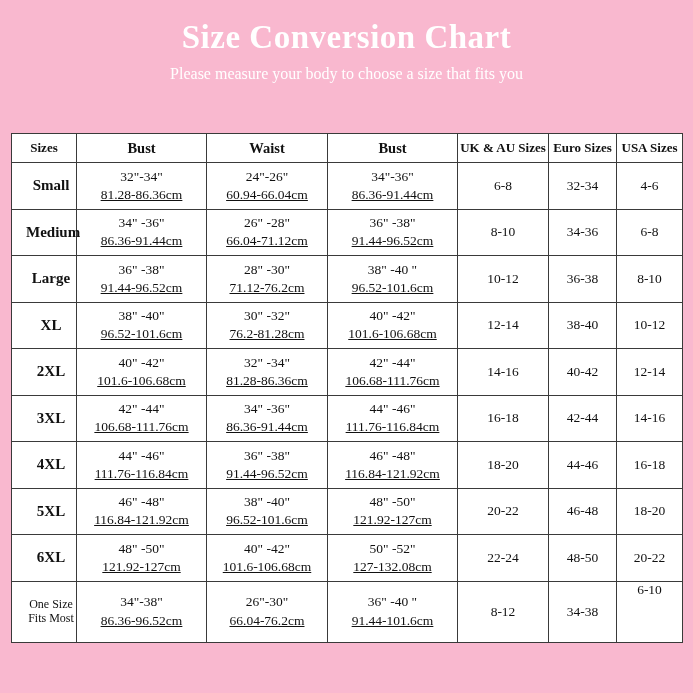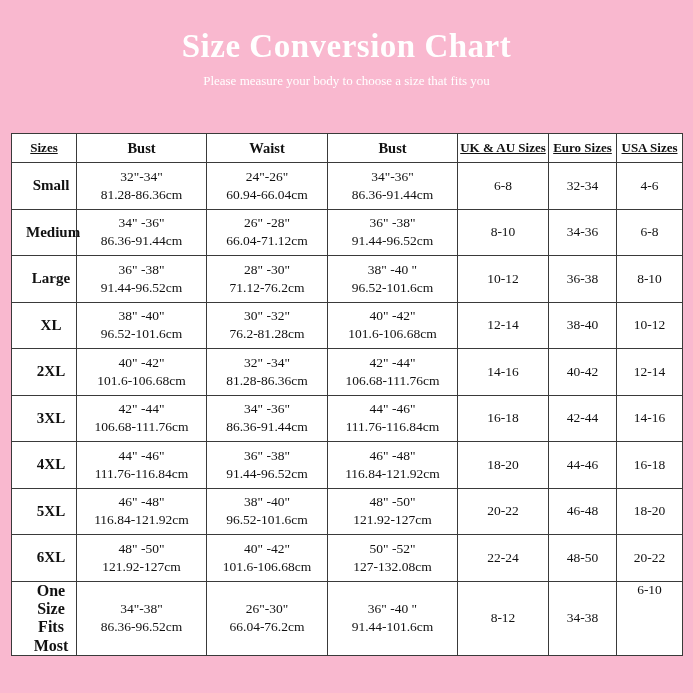--- a/index.html
+++ b/index.html
@@ -14,33 +14,33 @@
     overflow: hidden;
   }
   .page {
     position: relative;
     width: 693px;
     height: 693px;
     box-sizing: border-box;
   }
   .header {
     text-align: center;
-    padding-top: 28px;
+    padding-top: 19px;
   }
   .title {
     color: #ffffff;
     font-size: 33px;
     font-weight: bold;
     letter-spacing: 0.5px;
     line-height: 1.1;
     margin: 0;
   }
   .subtitle {
     color: #ffffff;
-    font-size: 13px;
+    font-size: 16px;
     margin: 9px 0 0 0;
     line-height: 1.2;
   }
   .table-wrap {
     position: absolute;
     top: 133px;
     left: 11px;
     width: 671px;
   }
   table {
@@ -57,43 +57,43 @@
     font-size: 13.5px;
     padding: 0;
   }
   thead th {
     height: 28px;
     font-weight: bold;
     font-size: 14.5px;
   }
   thead th.small-head {
     font-size: 13px;
-    text-decoration: underline;
   }
   tbody td {
     height: 45.5px;
   }
   td.sizecol {
     font-weight: bold;
     font-size: 15px;
     padding-left: 14px;
   }
   td.sizecol.two-line {
-    font-size: 16px;
-    font-weight: bold;
+    font-size: 12px;
+    font-weight: normal;
     line-height: 1.15;
   }
   .meas {
     line-height: 1.35;
   }
   .meas .inches {
     display: block;
   }
   .meas .cm {
     display: block;
+    text-decoration: underline;
   }
   col.c-size { width: 65px; }
   col.c-bust { width: 130px; }
   col.c-waist { width: 121px; }
   col.c-hips { width: 130px; }
   col.c-uk { width: 91px; }
   col.c-euro { width: 68px; }
   col.c-usa { width: 66px; }
   .onesize-row td { height: 60px; }
   .onesize-row td.usa-cell {

